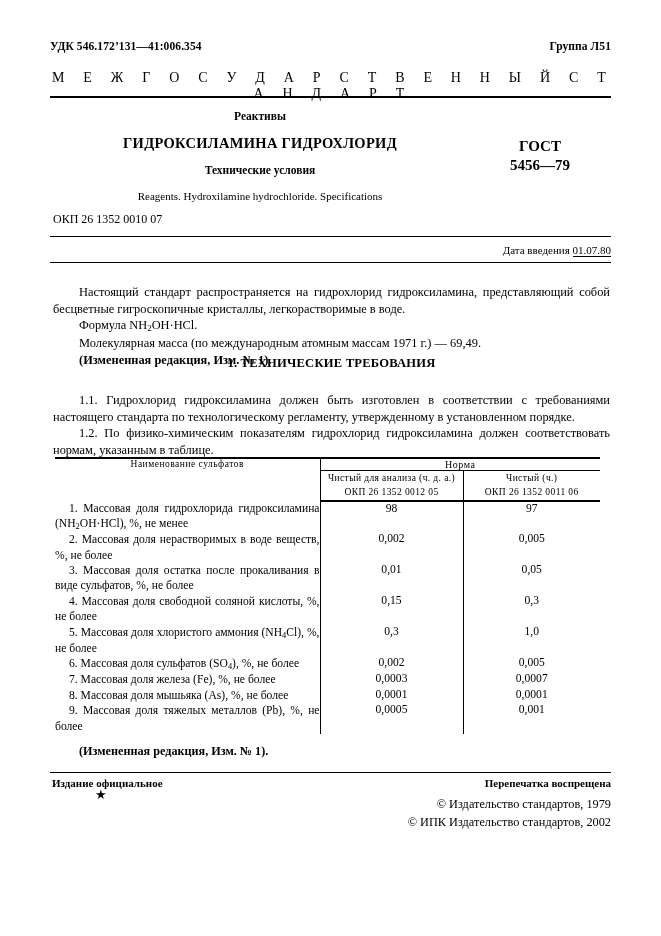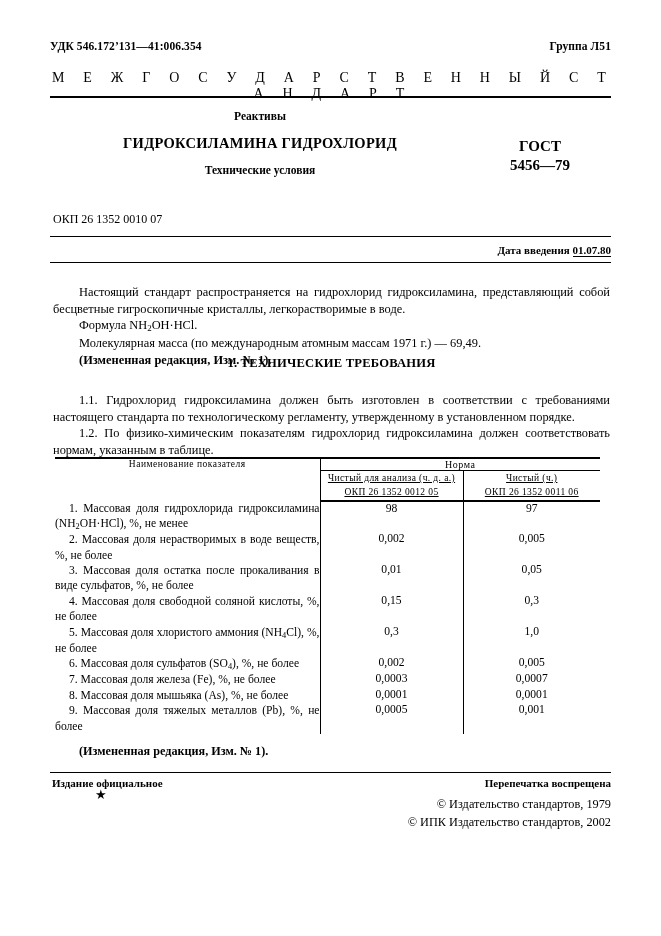--- a/index.html
+++ b/index.html
@@ -120,21 +120,21 @@
     position: absolute;
     left: 50px;
     right: 50px;
     top: 236px;
     border-top: 1.2px solid #000;
   }
   .date-line {
     position: absolute;
     top: 244px;
     right: 50px;
-    font-weight: bold;
+    font-weight: normal;
     font-size: 11px;
   }
   .date-line .date-val {
     border-bottom: 1.3px solid #000;
     padding-bottom: 0px;
   }
   .date-rule {
     position: absolute;
     left: 50px;
     right: 50px;
@@ -230,21 +230,20 @@
     border-bottom: 1.1px solid #000;
     padding: 4px 0 3px;
   }
   th.grade-cell {
     text-align: center;
     font-weight: normal;
     font-size: 9.5px;
     letter-spacing: 0.4px;
     line-height: 1.5;
     padding: 4px 0 5px;
-    text-decoration: underline;
   }
   th.grade-cell.left-div { border-right: 1.1px solid #000; }
 
   .hdr-bottom-rule > * { border-bottom: 2.2px solid #000; }
 
   td.ind-cell {
     border-right: 1.1px solid #000;
     font-size: 11.6px;
     line-height: 1.33;
     padding: 5px 7px 4px 2px;
@@ -316,20 +315,21 @@
     <span class="udk">УДК 546.172’131—41:006.354</span>
     <span class="group">Группа Л51</span>
   </div>
 
   <div class="mgs-title">М Е Ж Г О С У Д А Р С Т В Е Н Н Ы Й    С Т А Н Д А Р Т</div>
   <div class="rule-thick"></div>
 
   <div class="reagent-word">Реактивы</div>
   <div class="main-title">ГИДРОКСИЛАМИНА ГИДРОХЛОРИД</div>
   <div class="sub-title">Технические условия</div>
+  <div class="eng-title">Reagents. Hydroxilamine hydrochloride. Specifications</div>
 
   <div class="gost-box">
     <span>ГОСТ</span>
     <span class="num">5456—79</span>
   </div>
 
   <div class="okp-line">ОКП 26 1352 0010  07</div>
 
   <div class="intro-rule"></div>
   <div class="date-line">
@@ -354,21 +354,21 @@
 
   <div class="tbl-wrap">
     <table class="spec">
       <colgroup>
         <col class="c-name">
           <col class="c-pure">
           <col class="c-tech">
       </colgroup>
       <thead>
         <tr class="hdr-top-rule">
-          <th class="name-cell" rowspan="2">Наименование показателя</th>
+          <th class="name-cell" rowspan="2">Наименование сульфатов</th>
           <th class="norma-cell" colspan="2">Норма</th>
         </tr>
         <tr class="hdr-bottom-rule">
           <th class="grade-cell left-div">
             <span>Чистый для анализа (ч. д. а.)</span><br>
             <span>ОКП 26 1352 0012 05</span>
           </th>
           <th class="grade-cell">
             <span>Чистый (ч.)</span><br>
             <span>ОКП 26 1352 0011 06</span>

